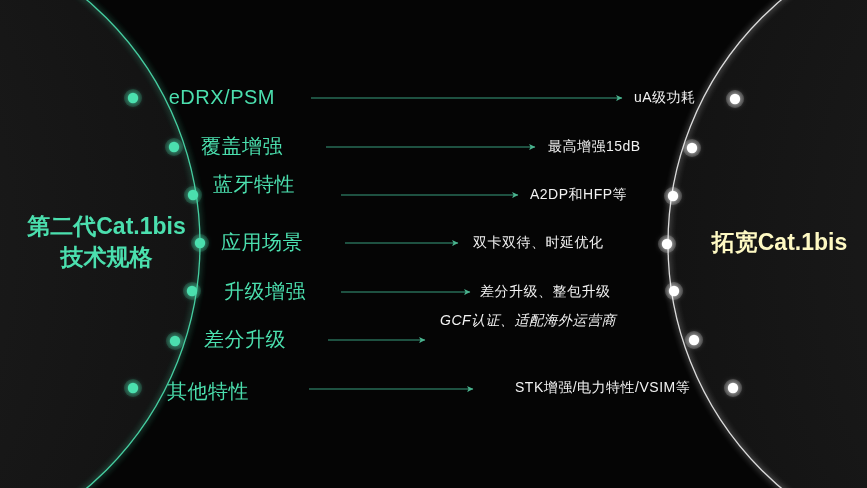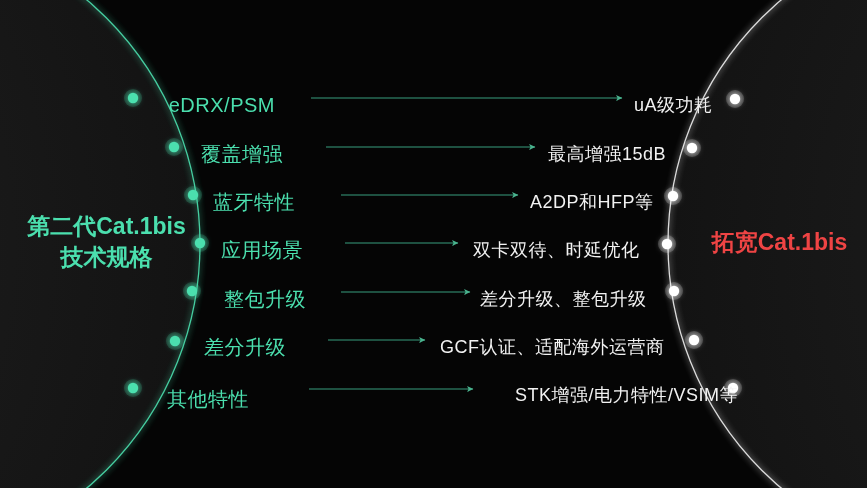--- a/index.html
+++ b/index.html
@@ -18,47 +18,46 @@
   #bg-svg{
     position:absolute; left:0; top:0;
     width:867px; height:488px;
     display:block;
   }
   .lbl{
     position:absolute;
     white-space:nowrap;
     line-height:1;
     letter-spacing:0.5px;
-    margin-top:8px;
   }
   .left-lbl{
     color:#4bdfae;
     font-size:20px;
     text-align:right;
     transform:translateY(-50%);
   }
   .right-lbl{
     color:#f2f2f2;
-    font-size:18px;
+    font-size:14px;
     transform:translateY(-50%);
   }
   .title{
     position:absolute;
     text-align:center;
     line-height:1.35;
     white-space:nowrap;
     transform:translate(-50%,-50%);
   }
   .title-left{
     color:#4bdfae;
     font-size:23px;
     font-weight:bold;
   }
   .title-right{
-    color:#ef4444;
+    color:#fef9c3;
     font-size:23px;
     font-weight:bold;
   }
   .title span{ display:block;margin-left:23px; }
 </style>
 </head>
 <body>
 
 <div id="stage">
 
@@ -151,29 +150,29 @@
     <span>技术规格</span>
   </div>
 
   <div class="title title-right" id="title-right" style="left: 768px; top: 243px;">
     <span>拓宽Cat.1bis</span>
   </div>
 
   <div id="left-labels">
       <div class="lbl left-lbl" style="left: 275px; top: 97px; transform: translate(-100%, -50%);">eDRX/PSM</div>
       <div class="lbl left-lbl" style="left: 283px; top: 146px; transform: translate(-100%, -50%);">覆盖增强</div>
-      <div class="lbl left-lbl" style="left: 295px; top: 194px; transform: translate(-100%, -50%);">蓝牙特性</div>
+      <div class="lbl left-lbl" style="left: 295px; top: 184px; transform: translate(-100%, -50%);">蓝牙特性</div>
       <div class="lbl left-lbl" style="left: 303px; top: 242px; transform: translate(-100%, -50%);">应用场景</div>
-      <div class="lbl left-lbl" style="left: 306px; top: 291px; transform: translate(-100%, -50%);">整包升级</div>
+      <div class="lbl left-lbl" style="left: 306px; top: 291px; transform: translate(-100%, -50%);">升级增强</div>
       <div class="lbl left-lbl" style="left: 286px; top: 339px; transform: translate(-100%, -50%);">差分升级</div>
       <div class="lbl left-lbl" style="left: 249px; top: 391px; transform: translate(-100%, -50%);">其他特性</div>
     </div>
   <div id="right-labels">
       <div class="lbl right-lbl" style="left: 634px; top: 97px;">uA级功耗</div>
       <div class="lbl right-lbl" style="left: 548px; top: 146px;">最高增强15dB</div>
       <div class="lbl right-lbl" style="left: 530px; top: 194px;">A2DP和HFP等</div>
       <div class="lbl right-lbl" style="left: 473px; top: 242px;">双卡双待、时延优化</div>
       <div class="lbl right-lbl" style="left: 480px; top: 291px;">差分升级、整包升级</div>
-      <div class="lbl right-lbl" style="left: 440px; top: 339px;">GCF认证、适配海外运营商</div>
+      <div class="lbl right-lbl" style="left: 440px; top: 320px; font-style: italic;">GCF认证、适配海外运营商</div>
       <div class="lbl right-lbl" style="left: 515px; top: 387px;">STK增强/电力特性/VSIM等</div>
     </div>
 
 </div>
 
 </body></html>

